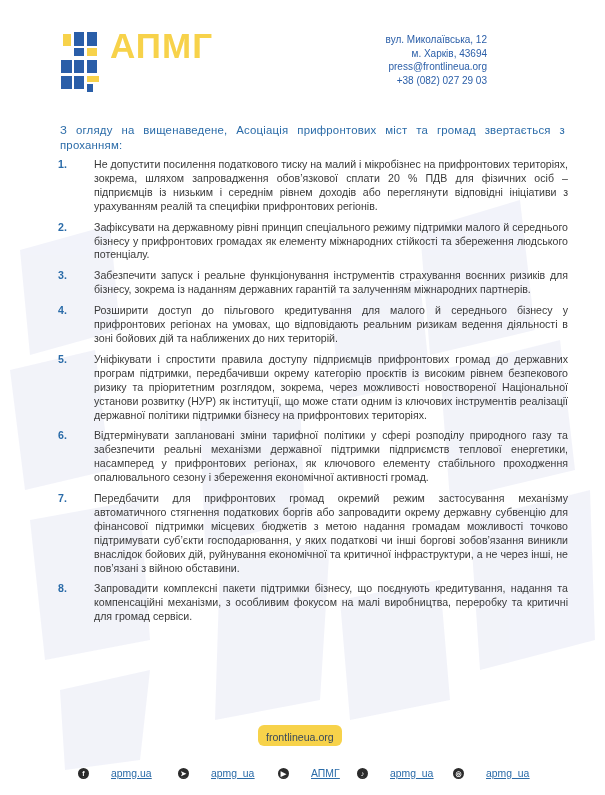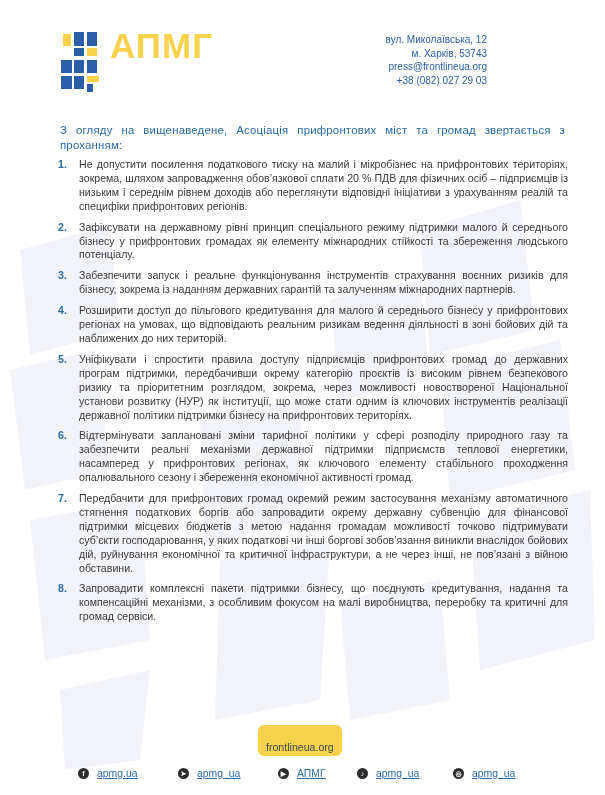--- a/index.html
+++ b/index.html
@@ -15,28 +15,28 @@
   .logo-sub { position:absolute; left:51px; top:34px; font-size:9.5px; line-height:10.5px; color:#2a5ea8; }
   .contact { position:absolute; right:42px; top:33px; text-align:right; font-size:10px; line-height:13.6px; color:#2a5ea8; }
 
   
   .intro { position:absolute; left:60px; top:123px; width:505px; font-size:11.4px; line-height:14.6px; color:#2a6ba8; text-align:justify; font-weight:normal; letter-spacing:0.2px; }
 
   
   .list { position:absolute; left:58px; top:158px; width:510px; margin:0; padding:0; list-style:none; }
   .item { position:relative; padding-left:21px; font-size:10.6px; line-height:13.9px; color:#3a3a3a; text-align:justify; }
   .num { position:absolute; left:0; top:0; color:#2a6ba8; font-weight:bold; }
-  .item-text { display:block; }
+  .item-text { display:block;margin-left:15px; }
   .i1 { margin-bottom:7px; } .i2 { margin-bottom:7px; } .i3 { margin-bottom:7px; } .i4 { margin-bottom:7px; }
   .i5 { margin-bottom:7px; } .i6 { margin-bottom:7px; } .i7 { margin-bottom:7px; }
 
   
-  .site-badge { position:absolute; left:258px; top:725px; padding:16px 8px 3px 8px; background:#f7d24a; border-radius:6px; font-size:10.6px; color:#3a4a5a; }
+  .site-badge { position:absolute; left:258px; top:725px; padding:6px 8px 3px 8px; background:#f7d24a; border-radius:6px; font-size:10.6px; color:#3a4a5a; }
   .socials { position:absolute; left:78px; top:768px; width:480px; height:16px; }
-  .social { position:absolute; top:0; display:flex; align-items:center; gap:8px;text-decoration:underline; }
+  .social { position:absolute; top:0; display:flex; align-items:center; gap:22px;text-decoration:underline; }
   .social .ico { width:11px; height:11px; border-radius:50%; background:#2b2b2b; color:#fff; font-size:7px; line-height:11px; text-align:center; font-weight:bold; }
   .social a { font-size:10.4px; color:#2a6ba8; text-decoration:underline; }
 </style>
 </head>
 <body>
 
 <svg class="watermark" width="605" height="795" viewBox="0 0 605 795">
   <g fill="#eeeff8" opacity="0.75">
     <polygon points="20,250 110,225 120,330 30,355"></polygon>
     <polygon points="10,370 95,350 110,470 25,490"></polygon>
@@ -67,21 +67,21 @@
       <span style="left:1px;top:46px;width:11px;height:13px;background:#2a5ea8;"></span>
       <span style="left:14px;top:46px;width:10px;height:13px;background:#2a5ea8;"></span>
       <span style="left:27px;top:46px;width:12px;height:6px;background:#f7d24a;"></span>
       <span style="left:27px;top:54px;width:6px;height:8px;background:#2a5ea8;"></span>
     </div>
     <div class="logo-title">АПМГ</div>
   </div>
 
   <div class="contact">
     <div>вул. Миколаївська, 12</div>
-    <div>м. Харків, 53743</div>
+    <div>м. Харків, 43694</div>
     <div>press@frontlineua.org</div>
     <div>+38 (082) 027 29 03</div>
   </div>
 
   <div class="intro">З огляду на вищенаведене, Асоціація прифронтових міст та громад звертається з проханням:</div>
 
   <ol class="list">
     <li class="item i1">
       <span class="num">1.</span>
       <span class="item-text">Не допустити посилення податкового тиску на малий і мікробізнес на прифронтових територіях, зокрема, шляхом запровадження обов’язкової сплати 20 % ПДВ для фізичних осіб – підприємців із низьким і середнім рівнем доходів або переглянути відповідні ініціативи з урахуванням реалій та специфіки прифронтових регіонів.</span>

